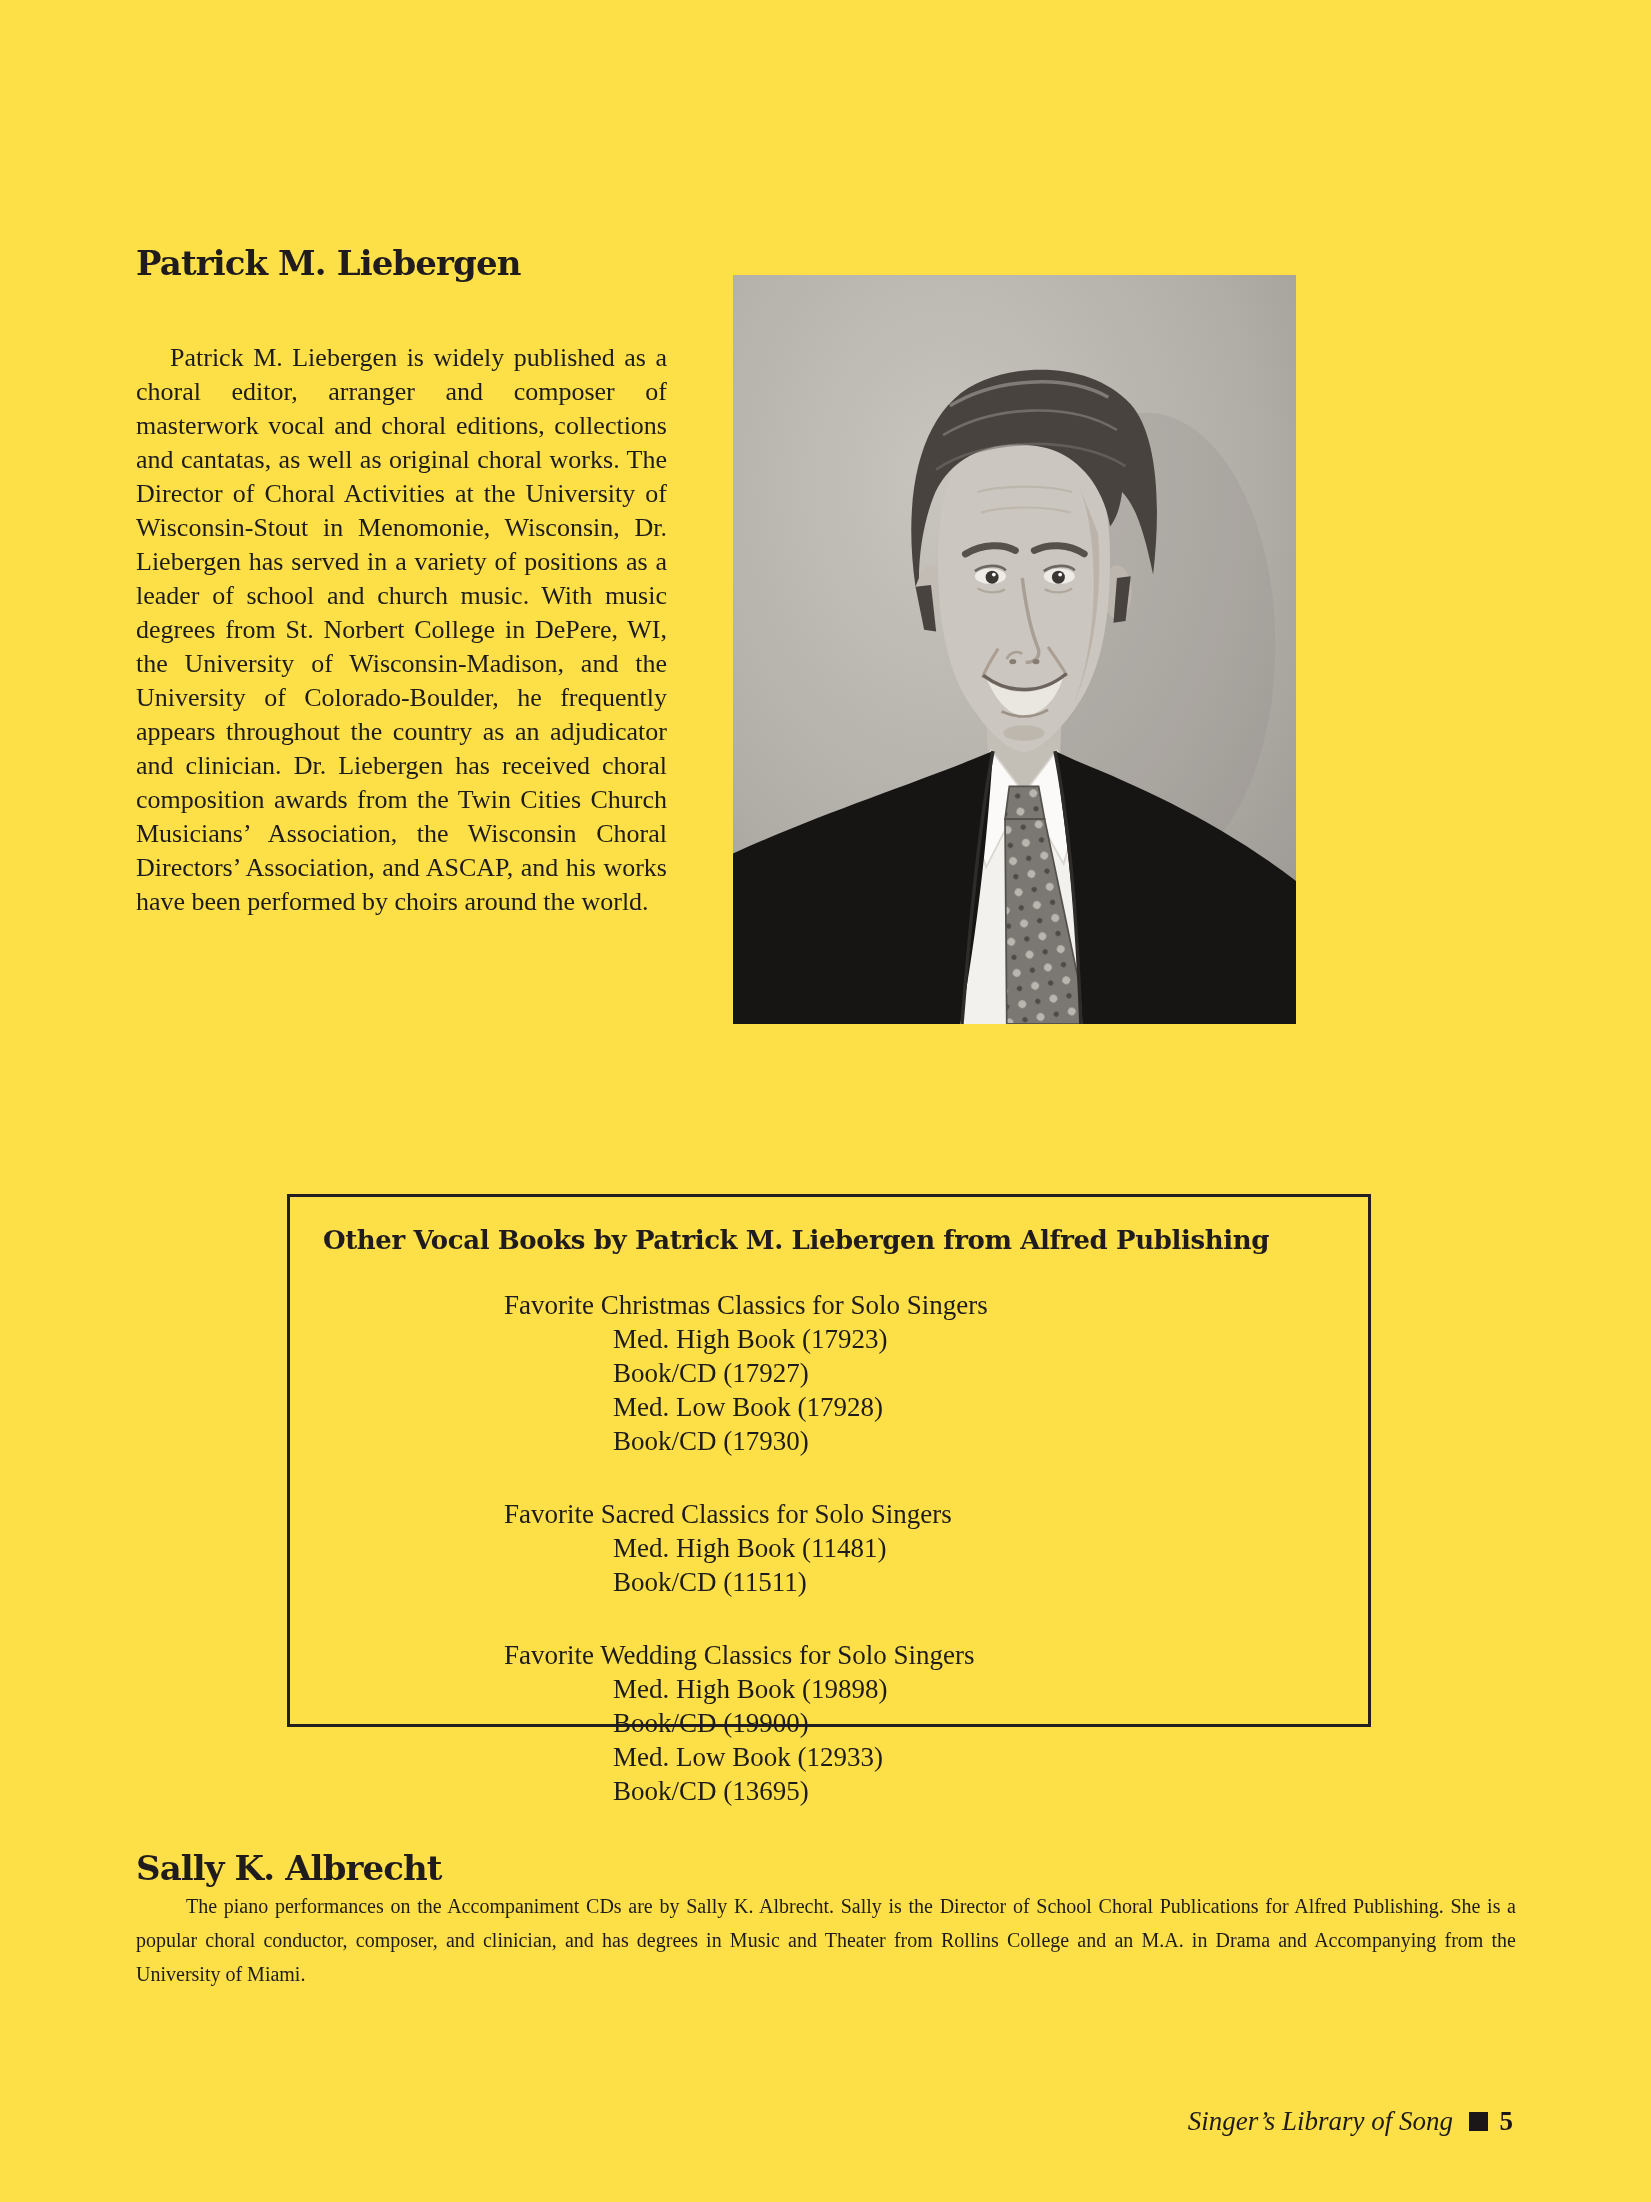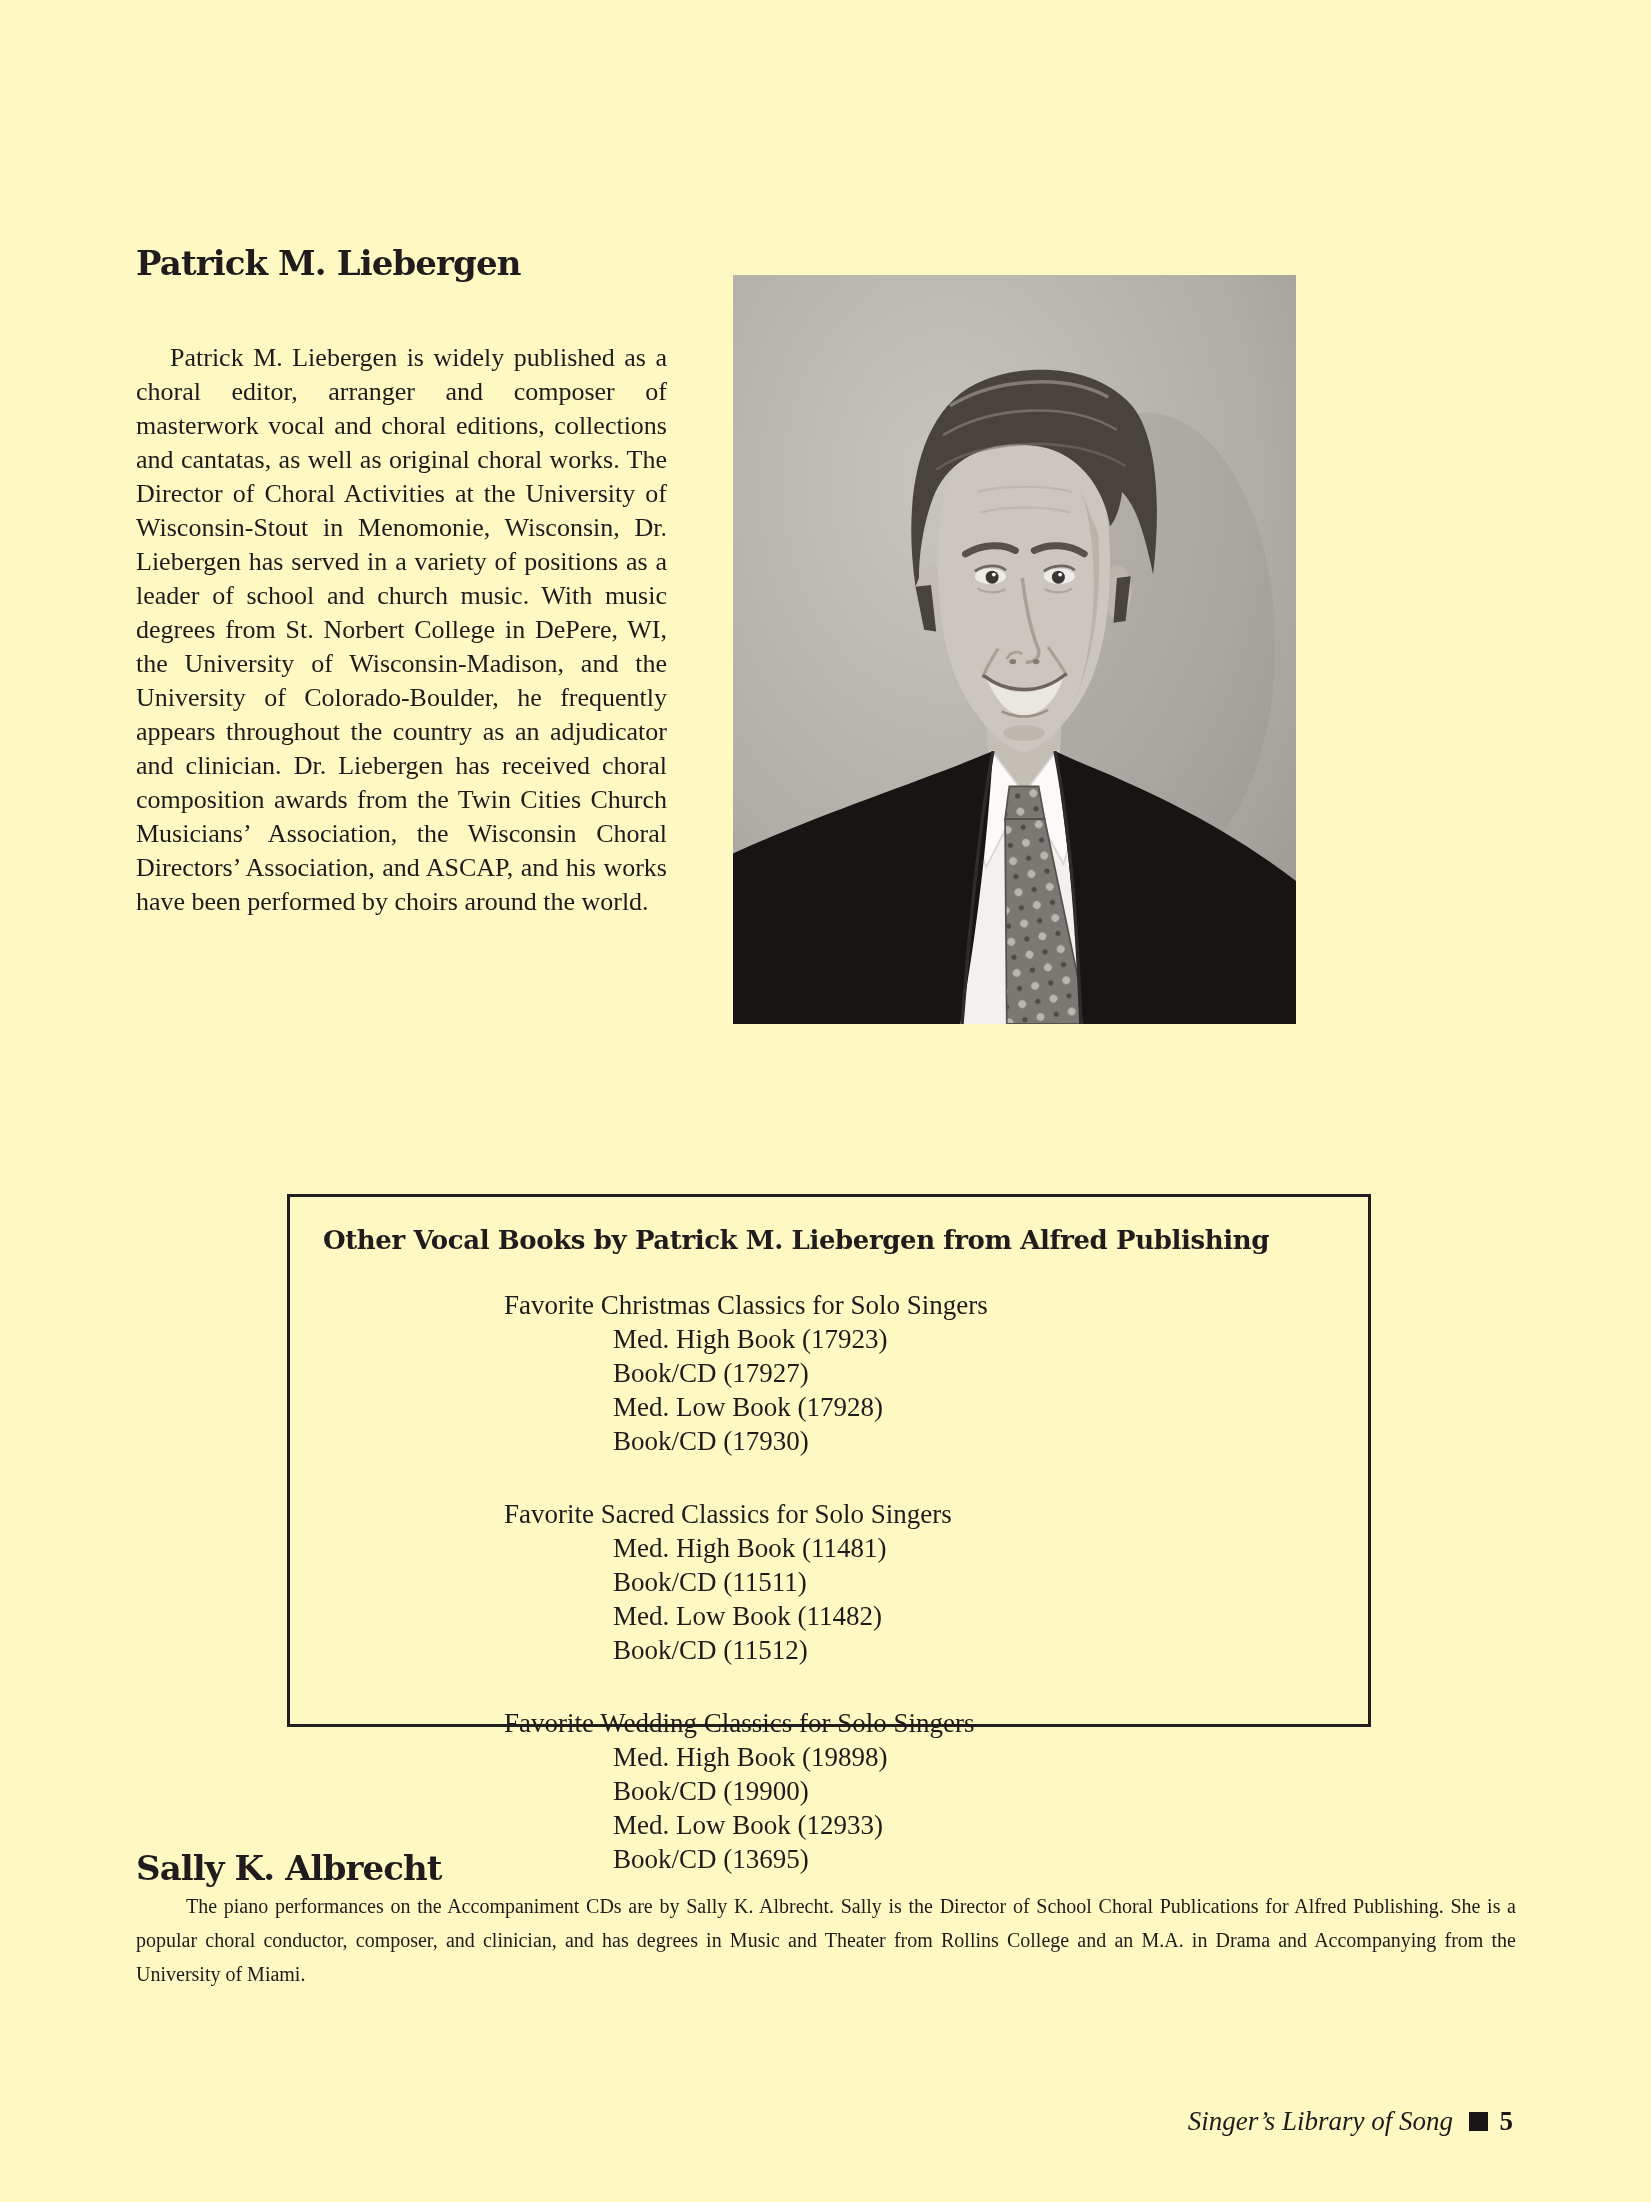--- a/index.html
+++ b/index.html
@@ -1,19 +1,19 @@
 <!DOCTYPE html>
 <html style="font-size:13.8px"><head>
 <meta charset="utf-8">
 <style>
   html,body { margin:0; padding:0; background:#e8e8e8; }
   .page {
     position:relative;
     width:1652px; height:2203px;
-    background:#fef9c3;
+    background:#fde047;
     font-family:"Liberation Serif", serif;
     color:#1e1b1c;
     overflow:hidden;
   }
   .author-heading {
     position:absolute; left:136px;
     font-family:"DejaVu Serif", serif;
     font-weight:bold;
     font-size:34px;
     letter-spacing:-0.9px;
@@ -183,24 +183,20 @@
         <span class="book-cell">Book/CD (17930)</span>
       </div>
     </div>
 
     <div class="book-group later">
       <div class="book-group-title">Favorite Sacred Classics for Solo Singers</div>
       <div class="book-row">
         <span class="book-cell c1">Med. High Book (11481)</span>
         <span class="book-cell">Book/CD (11511)</span>
       </div>
-      <div class="book-row">
-        <span class="book-cell c1">Med. Low Book (11482)</span>
-        <span class="book-cell">Book/CD (11512)</span>
-      </div>
     </div>
 
     <div class="book-group later">
       <div class="book-group-title">Favorite Wedding Classics for Solo Singers</div>
       <div class="book-row">
         <span class="book-cell c1">Med. High Book (19898)</span>
         <span class="book-cell">Book/CD (19900)</span>
       </div>
       <div class="book-row">
         <span class="book-cell c1">Med. Low Book (12933)</span>

